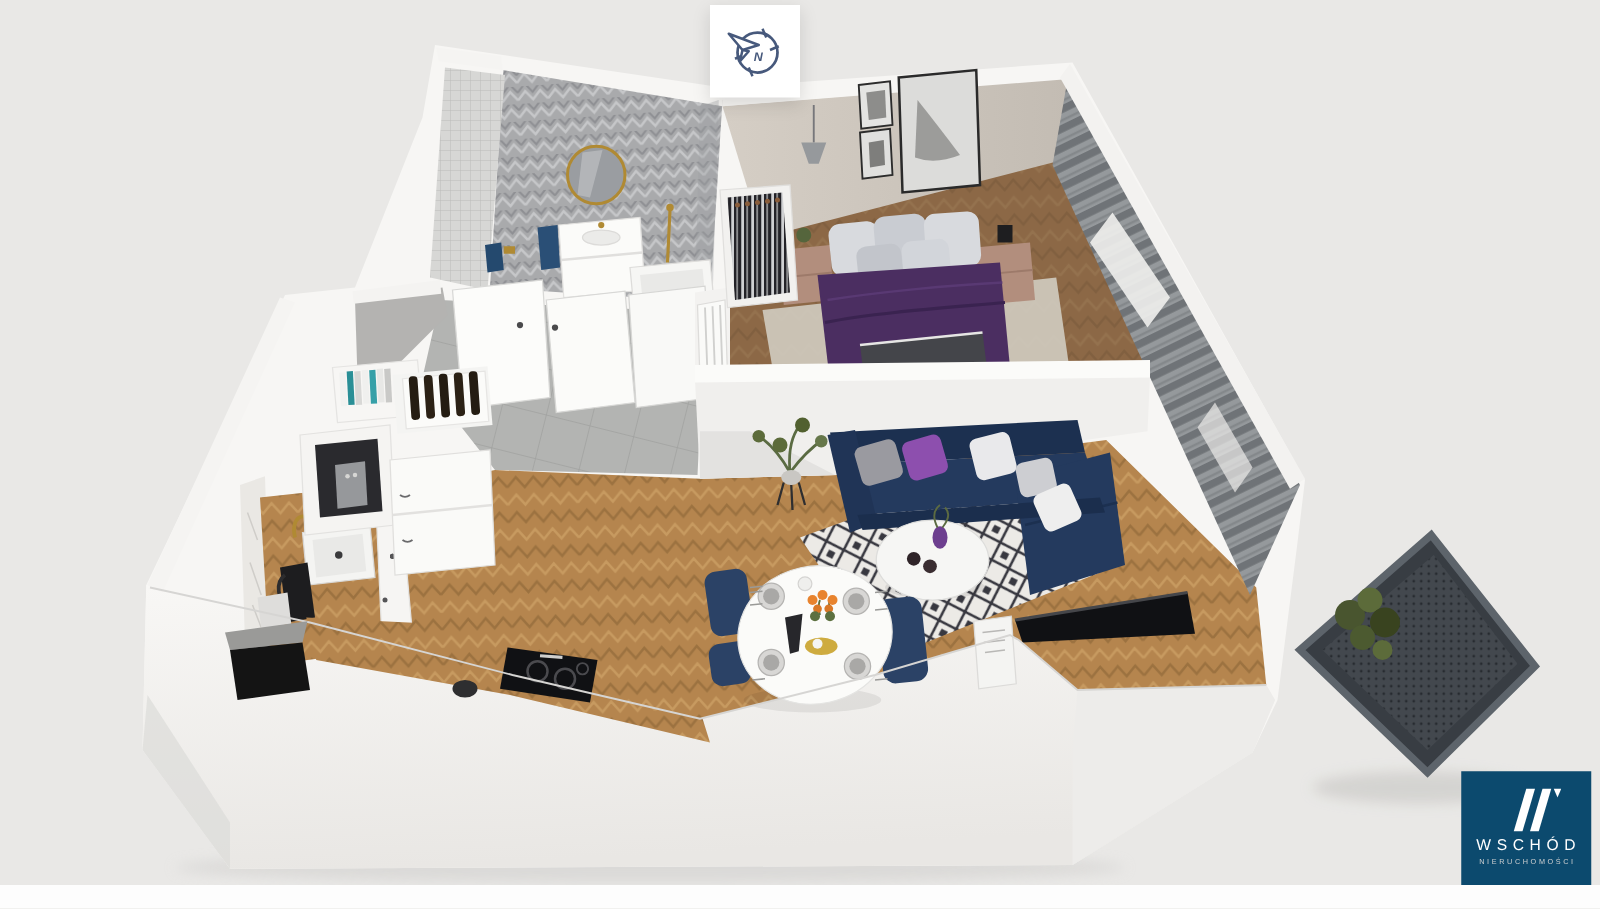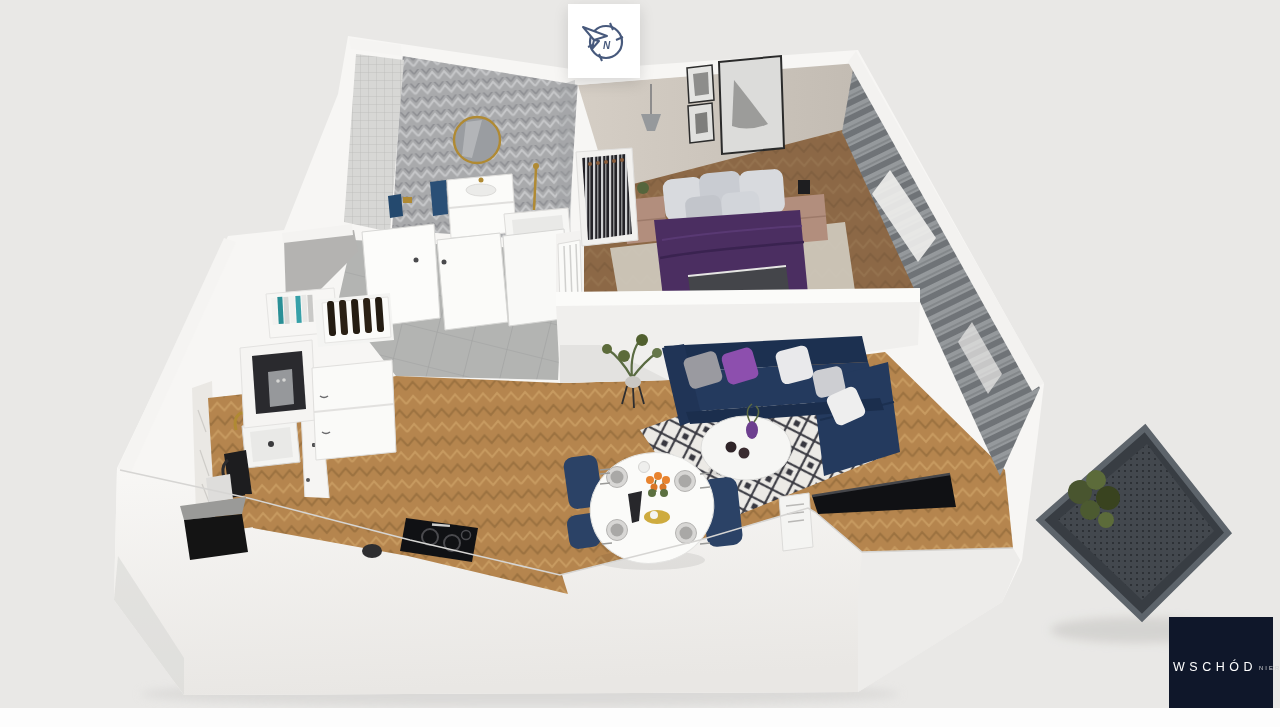--- a/index.html
+++ b/index.html
@@ -4,22 +4,22 @@
 <style>
   html,body{margin:0;padding:0;background:#e9e8e6;}
   .stage{position:relative;width:1280px;height:727px;overflow:hidden;background:#e9e8e6;
          font-family:"Liberation Sans", sans-serif;}
   .plan-svg{position:absolute;left:0;top:0;width:1280px;height:727px;display:block;}
   
   .compass-btn{position:absolute;left:568px;top:4px;width:72px;height:74px;background:#ffffff;
 ary               border-radius:22px;box-shadow:0 5px 14px rgba(0,0,0,.13);display:flex;
                align-items:center;justify-content:center;cursor:pointer;}
   
-  .brand{position:absolute;left:1169px;top:617px;width:104px;height:98px;background:#0f172a;
-         display:flex;flex-direction:row;align-items:center;justify-content:flex-start;}
+  .brand{position:absolute;left:1169px;top:617px;width:104px;height:98px;background:#0c4a6e;
+         display:flex;flex-direction:column;align-items:center;justify-content:flex-start;}
   .brand-mark{margin-top:10px;}
   .brand-name{color:#ffffff;font-size:12.5px;letter-spacing:4.5px;font-weight:400;margin-top:2px;
               padding-left:4px;}
   .brand-sub{color:#cfd0d1;font-size:5.8px;letter-spacing:2.1px;margin-top:4px;padding-left:2px;}
   .footer-strip{position:absolute;left:0;top:708px;width:1280px;height:19px;background:#fdfdfd;}
 </style>
 </head>
 <body>
 
 <div class="stage">

